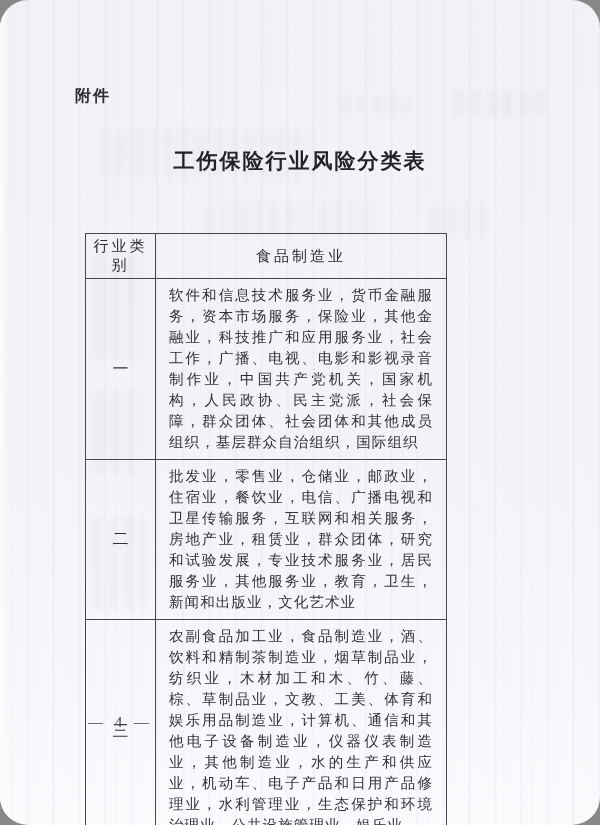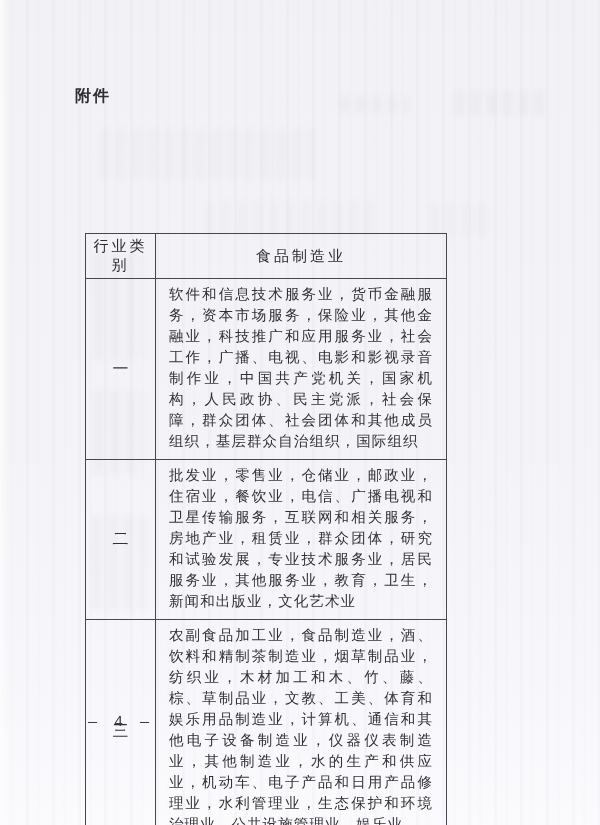--- a/index.html
+++ b/index.html
@@ -1,22 +1,23 @@
 <!DOCTYPE html>
 <html><head>
 <meta charset="utf-8">
 <style>
   html,body{margin:0;padding:0;background:#888;}
   .page{
     position:relative;
     width:600px;height:825px;
     margin:0 auto;
     overflow:hidden;
-    font-family:Liberation Mono, monospace;
+    font-family:Liberation Serif, serif;
     background:linear-gradient(180deg,#f2f1f5 0%,#f4f3f7 55%,#f7f6fa 82%,#fbfafd 100%);
+    border-radius:28px;
   }
   
   .streaks{
     position:absolute;inset:0;
     background:repeating-linear-gradient(90deg,
       rgba(120,120,150,0.035) 0 3px,
       rgba(255,255,255,0.0) 3px 11px,
       rgba(150,150,175,0.02) 11px 14px,
       rgba(255,255,255,0.03) 14px 26px);
     pointer-events:none;
@@ -90,20 +91,21 @@
   <div class="bleed" style="left:340px;top:96px;width:70px;height:17px;"></div>
   <div class="bleed" style="left:100px;top:128px;width:215px;height:52px;opacity:.05;"></div>
   <div class="bleed" style="left:430px;top:203px;width:62px;height:34px;opacity:.05;"></div>
   <div class="bleed" style="left:205px;top:200px;width:175px;height:38px;opacity:.045;"></div>
   <div class="bleed" style="left:94px;top:252px;width:50px;height:108px;"></div>
   <div class="bleed" style="left:94px;top:390px;width:50px;height:84px;"></div>
   <div class="bleed" style="left:92px;top:516px;width:54px;height:94px;"></div>
 
   <div class="attachment">附件</div>
 
+  <h1 class="title">工伤保险行业风险分类表</h1>
 
   <table class="risk">
     <colgroup>
         <col class="c1">
         <col>
       </colgroup>
     <thead>
       <tr>
         <th>行业类别</th>
         <th>食品制造业</th>

